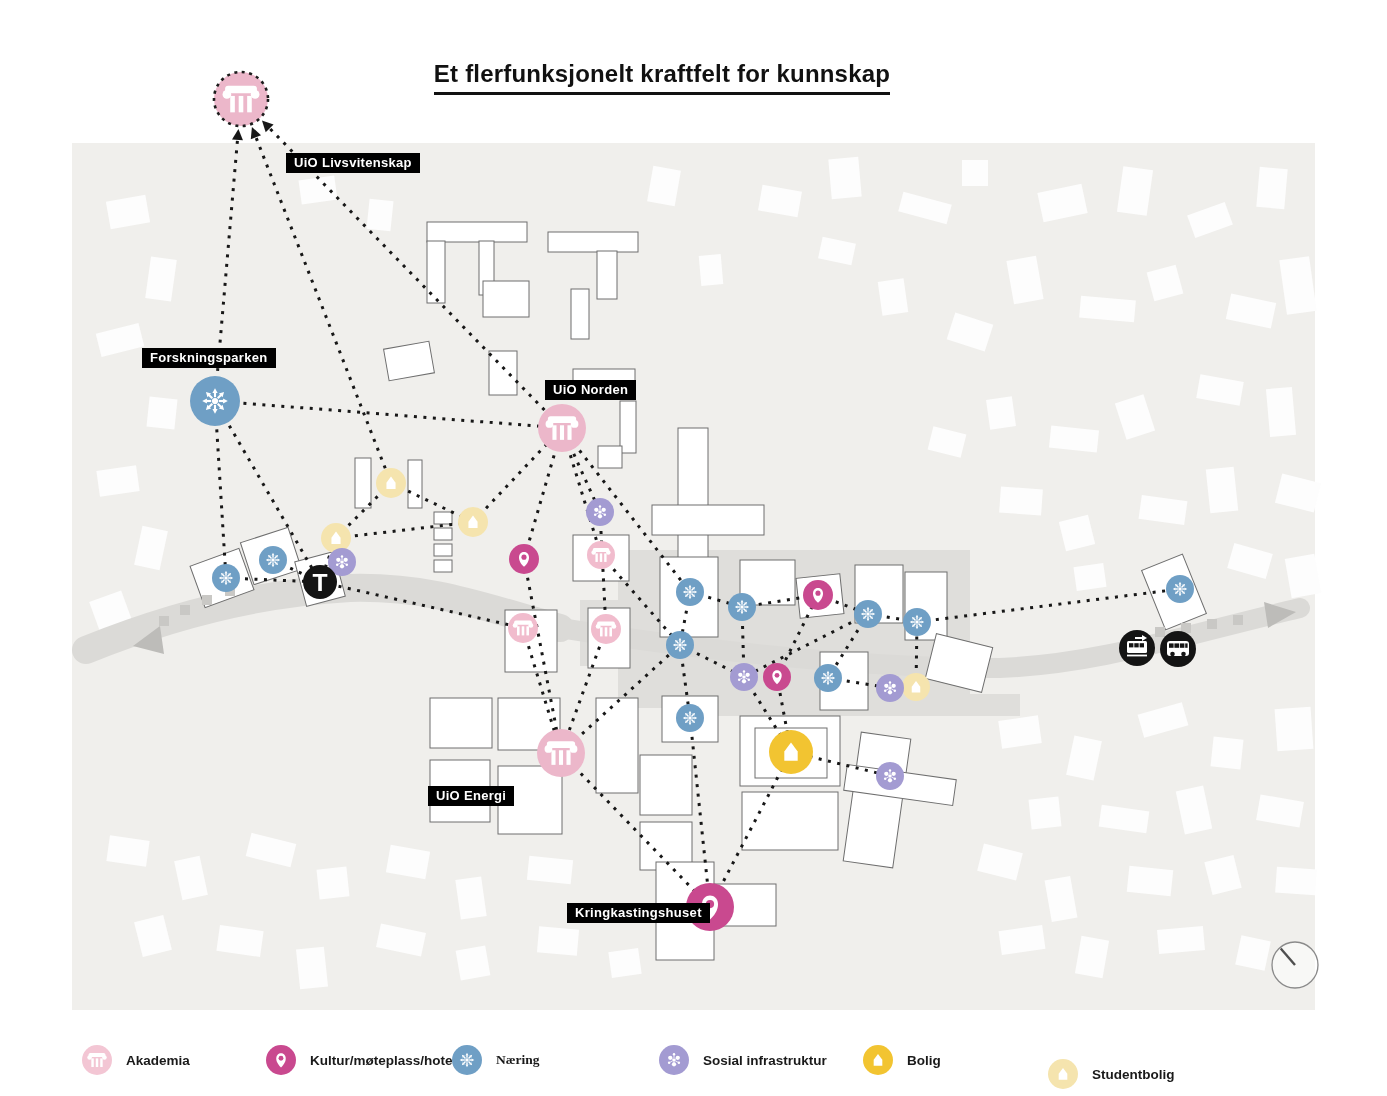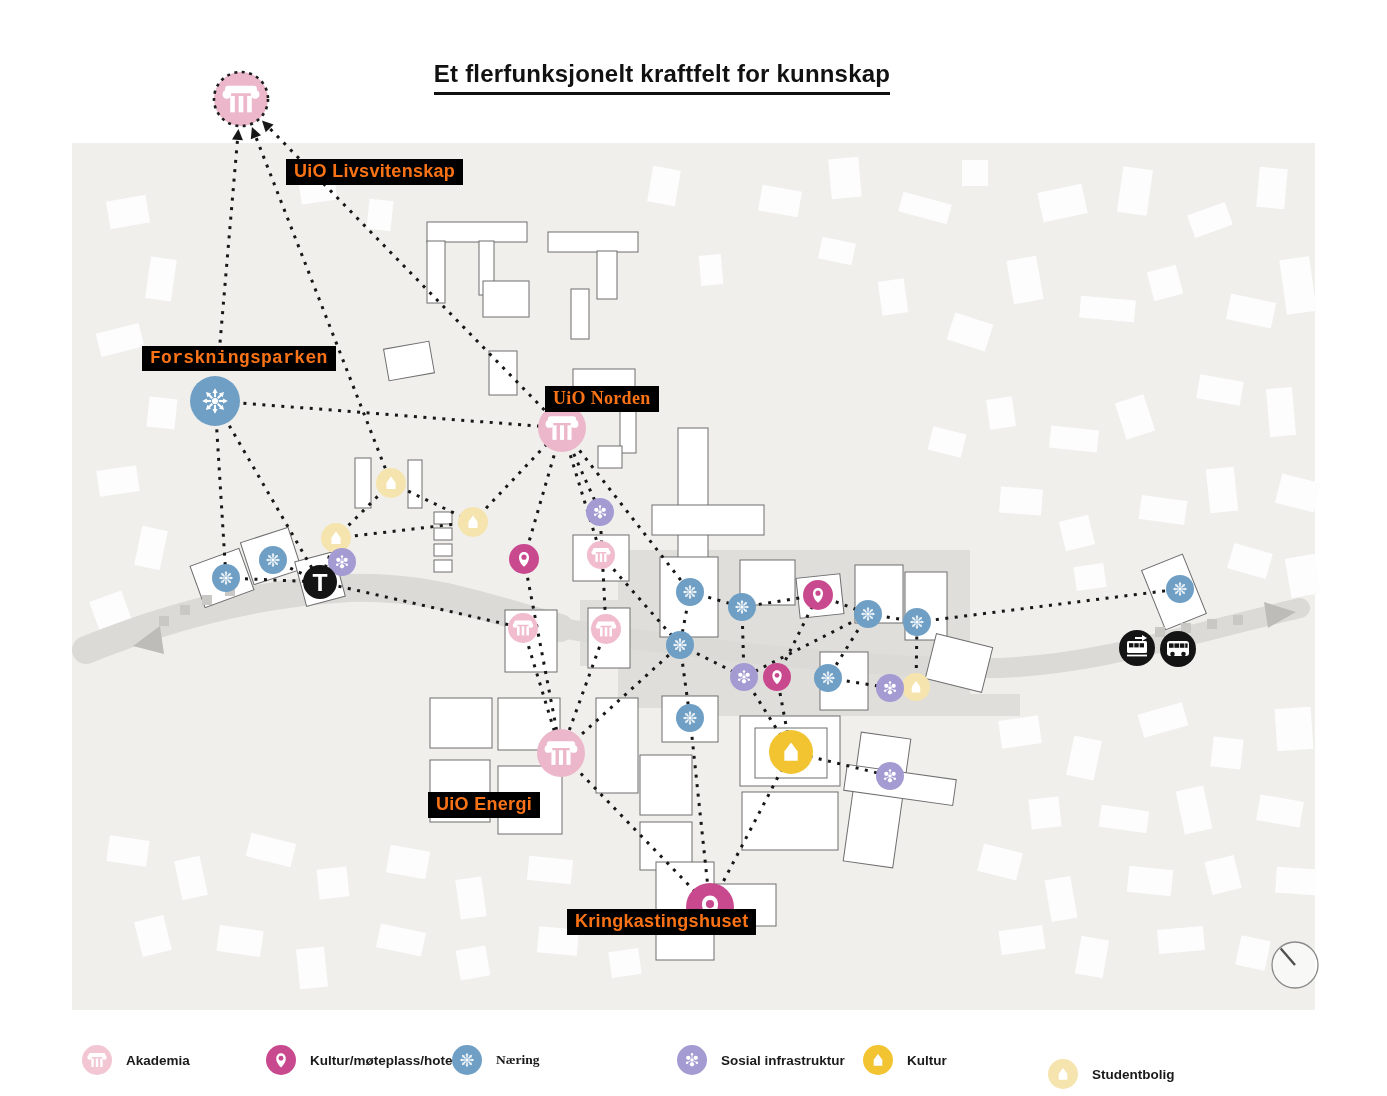--- a/index.html
+++ b/index.html
@@ -3,22 +3,22 @@
 <meta charset="utf-8">
 <style>
   html,body{margin:0;padding:0;background:#ffffff;}
   body{font-family:"Liberation Sans", sans-serif;}
   #page{position:relative;width:1324px;height:1096px;background:#ffffff;overflow:hidden;}
   #title{position:absolute;top:60px;left:0;width:100%;text-align:center;}
   #title span{display:inline-block;font-size:24px;font-weight:800;color:#111;
     border-bottom:3px solid #111;padding-bottom:4px;letter-spacing:.2px;}
   #mapwrap{position:absolute;left:0;top:0;width:1387px;height:1096px;}
   svg{position:absolute;left:0;top:0;}
-  .maplabel{position:absolute;background:#000;color:#f97316;font-size:18px;font-weight:700;
-    padding:2px 8px 3px 8px;white-space:nowrap;letter-spacing:.3px;margin-top:6px;}
+  .maplabel{position:absolute;background:#000;color:#ffffff;font-size:13px;font-weight:700;
+    padding:2px 8px 3px 8px;white-space:nowrap;letter-spacing:.3px;}
   #legend{position:absolute;left:0;top:1040px;width:1387px;height:44px;}
   .legend-item{position:absolute;display:flex;align-items:center;gap:12px;height:36px;}
   .legend-item .ltxt{font-size:13.5px;font-weight:600;color:#1a1a1a;white-space:nowrap;}
 </style>
 </head>
 <body>
 
 <div id="page">
   <div id="title">
     <span>Et flerfunksjonelt kraftfelt for kunnskap</span>
@@ -708,22 +708,22 @@
             </g>
           </g>
         </g>
         <g>
           <circle cx="1295" cy="965" r="23" fill="rgba(255,255,255,0.55)" stroke="#8a8a8a" stroke-width="1.3"></circle>
           <line x1="1295" y1="965" x2="1280.74" y2="948.44" stroke="#4f4f4f" stroke-width="2.4"></line>
         </g>
       </svg>
     <div id="labels">
         <div class="maplabel" style="left: 286px; top: 153px;">UiO Livsvitenskap</div>
-        <div class="maplabel" style="left: 142px; top: 340px; font-family: Liberation Mono, monospace;">Forskningsparken</div>
-        <div class="maplabel" style="left: 545px; top: 380px; font-family: Liberation Serif, serif;">UiO Norden</div>
+        <div class="maplabel" style="left: 142px; top: 348px;">Forskningsparken</div>
+        <div class="maplabel" style="left: 545px; top: 380px;">UiO Norden</div>
         <div class="maplabel" style="left: 428px; top: 786px;">UiO Energi</div>
         <div class="maplabel" style="left: 567px; top: 903px;">Kringkastingshuset</div>
       </div>
   </div>
   <div id="legend">
       <div class="legend-item" style="left: 80px; top: 2px;">
         <svg width="34" height="34" viewBox="0 0 34 34" style="position:static;flex:0 0 auto;">
           <g transform="translate(17 17)">
             <circle cx="0" cy="0" r="15" fill="#f3c6d4"></circle>
             <g>
@@ -770,21 +770,21 @@
               <line x1="-3.9678556292374245e-16" y1="-2.16" x2="-8.927675165784203e-16" y2="-4.859999999999999" stroke="#fff" stroke-width="1.4"></line>
               <polygon points="-1.3391512748676308e-15,-7.290000000000001 1.4849999999999992,-4.590000000000001 -1.485000000000001,-4.590000000000001" fill="#fff"></polygon>
               <line x1="1.5273506473629423" y1="-1.527350647362943" x2="3.43653895656662" y2="-3.4365389565666216" stroke="#fff" stroke-width="1.4"></line>
               <polygon points="5.154808434849931,-5.154808434849933 4.295673695708276,-2.1955665555842314 2.195566555584229,-4.2956736957082775" fill="#fff"></polygon>
               <circle cx="0" cy="0" r="1.7550000000000001" fill="#fff"></circle>
             </g>
           </g>
         </svg>
         <span class="ltxt">Næring</span>
       </div>
-      <div class="legend-item" style="left: 675px; top: 2px;">
+      <div class="legend-item" style="left: 657px; top: 2px;">
         <svg width="34" height="34" viewBox="0 0 34 34" style="position:static;flex:0 0 auto;">
           <g transform="translate(17 17)">
             <circle cx="0" cy="0" r="15" fill="#a39bd2"></circle>
             <g>
               <line x1="0" y1="0" x2="-3.7412297443487756" y2="-2.1599999999999997" stroke="#fff" stroke-width="0.9450000000000001"></line>
               <circle cx="-3.7412297443487756" cy="-2.1599999999999997" r="2.16" fill="#fff"></circle>
               <line x1="0" y1="0" x2="3.7412297443487756" y2="-2.1599999999999997" stroke="#fff" stroke-width="0.9450000000000001"></line>
               <circle cx="3.7412297443487756" cy="-2.1599999999999997" r="2.16" fill="#fff"></circle>
               <line x1="0" y1="0" x2="-7.935711258474849e-16" y2="4.32" stroke="#fff" stroke-width="0.9450000000000001"></line>
               <circle cx="-7.935711258474849e-16" cy="4.32" r="2.16" fill="#fff"></circle>
@@ -802,21 +802,21 @@
       </div>
       <div class="legend-item" style="left: 861px; top: 2px;">
         <svg width="34" height="34" viewBox="0 0 34 34" style="position:static;flex:0 0 auto;">
           <g transform="translate(17 17)">
             <circle cx="0" cy="0" r="15" fill="#f2c431"></circle>
             <g>
               <path d="M -4.32 5.67 L -4.32 -0.27 L 0 -6.075 L 4.32 -0.27 L 4.32 5.67 Z" fill="#fff"></path>
             </g>
           </g>
         </svg>
-        <span class="ltxt">Kultur</span>
+        <span class="ltxt">Bolig</span>
       </div>
       <div class="legend-item" style="left: 1046px; top: 16px;">
         <svg width="34" height="34" viewBox="0 0 34 34" style="position:static;flex:0 0 auto;">
           <g transform="translate(17 17)">
             <circle cx="0" cy="0" r="15" fill="#f5e4ae"></circle>
             <g>
               <path d="M -4.32 5.67 L -4.32 -0.27 L 0 -6.075 L 4.32 -0.27 L 4.32 5.67 Z" fill="#fff"></path>
             </g>
           </g>
         </svg>

